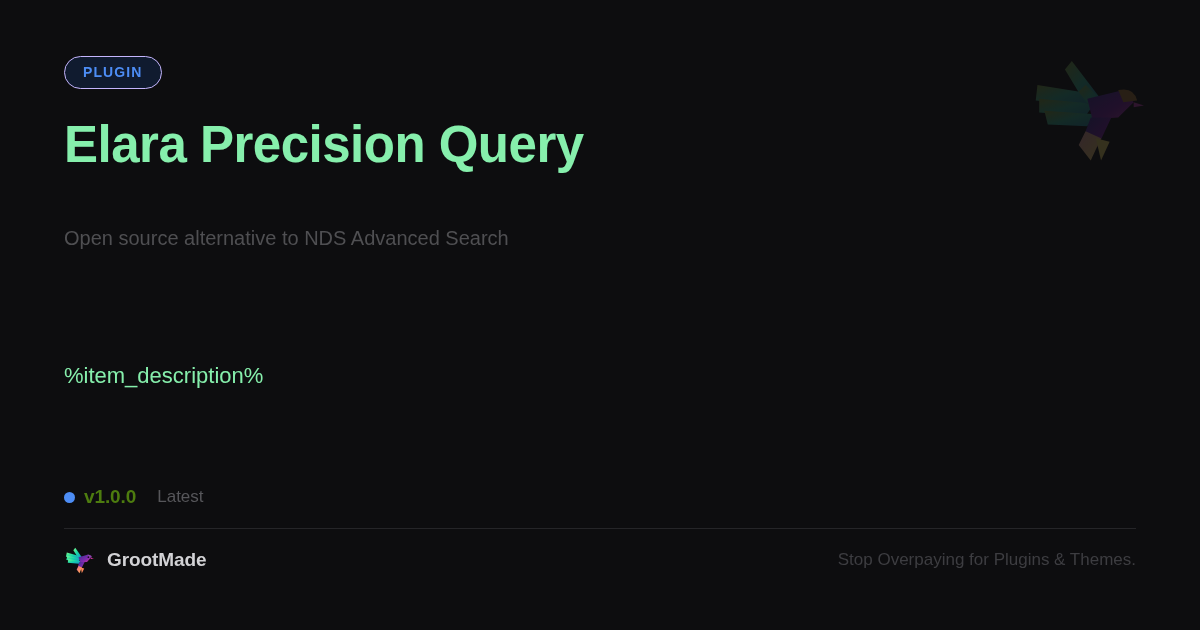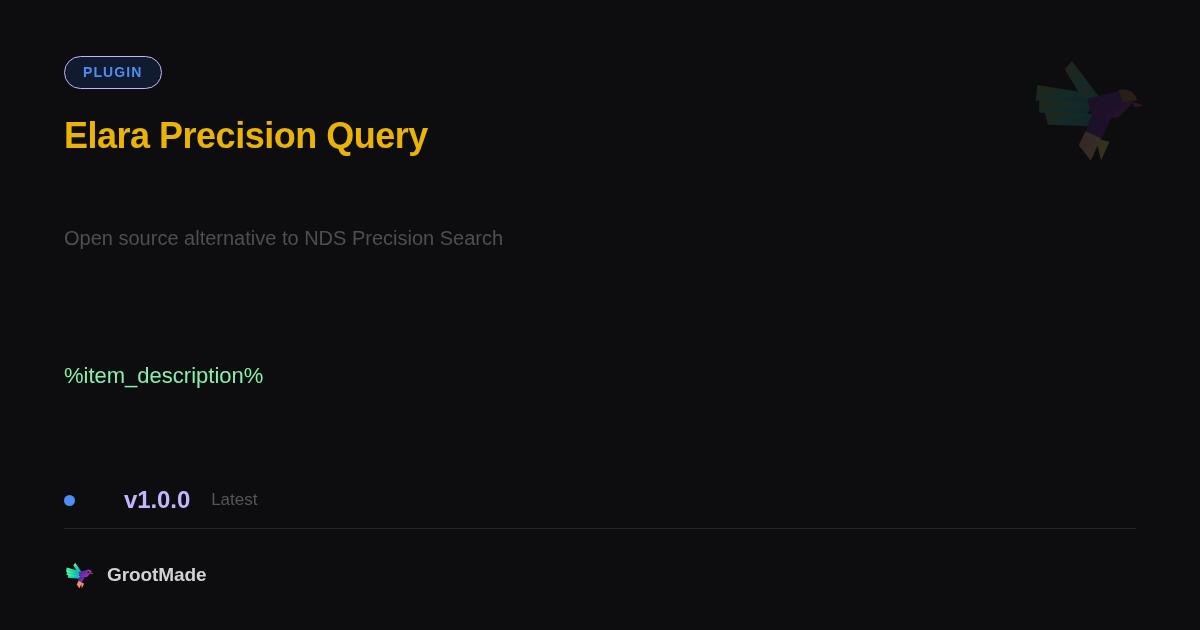--- a/index.html
+++ b/index.html
@@ -41,23 +41,23 @@
     letter-spacing: 1.1px;
     line-height: 1;
   }
 
   
   .title {
     position: absolute;
     left: 64px;
     top: 116px;
     margin: 0;
-    font-size: 36px;
-    font-weight: bold;
-    color: #eab308;
+    font-size: 51px;
+    font-weight: bold;
+    color: #86efac;
     letter-spacing: -0.5px;
     line-height: 1.12;
     max-width: 900px;
   }
 
   
   .subtitle {
     position: absolute;
     left: 64px;
     top: 224px;
@@ -90,25 +90,24 @@
     gap: 9px;
   }
   .version-dot {
     width: 11px;
     height: 11px;
     border-radius: 50%;
     background: #4d8df5;
     flex: none;
   }
   .version-number {
-    font-size: 24px;
-    font-weight: bold;
-    color: #c4b5fd;
+    font-size: 19px;
+    font-weight: bold;
+    color: #4d7c0f;
     letter-spacing: -0.1px;
-    margin-left: 40px;
   }
   .version-tag {
     font-size: 17px;
     color: #56565a;
     margin-left: 12px;
   }
 
   
   .divider {
     position: absolute;
@@ -121,21 +120,20 @@
 
   
   .footer {
     position: absolute;
     left: 64px;
     top: 545px;
     width: 1072px;
     display: flex;
     align-items: center;
     justify-content: space-between;
-    margin-top: 15px;
   }
   .author {
     display: flex;
     align-items: center;
     gap: 13px;
   }
   .author-name {
     font-size: 19px;
     font-weight: bold;
     color: #d2d2d5;
@@ -163,21 +161,21 @@
 
   
   <div class="badge-row">
     <span class="badge">PLUGIN</span>
   </div>
 
   
   <h1 class="title">Elara Precision Query</h1>
 
   
-  <p class="subtitle">Open source alternative  to NDS Precision Search</p>
+  <p class="subtitle">Open source alternative  to NDS Advanced Search</p>
 
   
   <p class="description">%item_description%</p>
 
   
   <div class="version-row">
     <span class="version-dot"></span>
     <span class="version-number">v1.0.0</span>
     <span class="version-tag">Latest</span>
   </div>
@@ -214,20 +212,21 @@
           <path d="M50 21 Q58 19 60 26 L53 27 Z" fill="#8e44ad"></path>
           <circle cx="52" cy="26" r="1.8" fill="#14121c"></circle>
           <path d="M57 27 L64 29 L57 30 Z" fill="#e0349a"></path>
           <path d="M33 36 L44 36 L36 52 L30 44 Z" fill="url(#bodyBright)"></path>
           <path d="M31 44 L38 48 L33 60 L27 52 Z" fill="url(#tailBright)"></path>
           <path d="M36 48 L43 50 L38 60 Z" fill="#ff8a5c"></path>
         </svg>
       </span>
       <span class="author-name">GrootMade</span>
     </div>
+    <span class="tagline">Stop Overpaying for Plugins &amp; Themes.</span>
   </div>
 
   
   <span>
     <svg class="logo-large" viewBox="0 0 64 64" xmlns="http://www.w3.org/2000/svg">
       <defs>
         <linearGradient id="wingDim" x1="0" y1="0" x2="1" y2="1">
           <stop offset="0%" stop-color="#3f4a22"></stop>
           <stop offset="50%" stop-color="#1d5347"></stop>
           <stop offset="100%" stop-color="#16404f"></stop>

